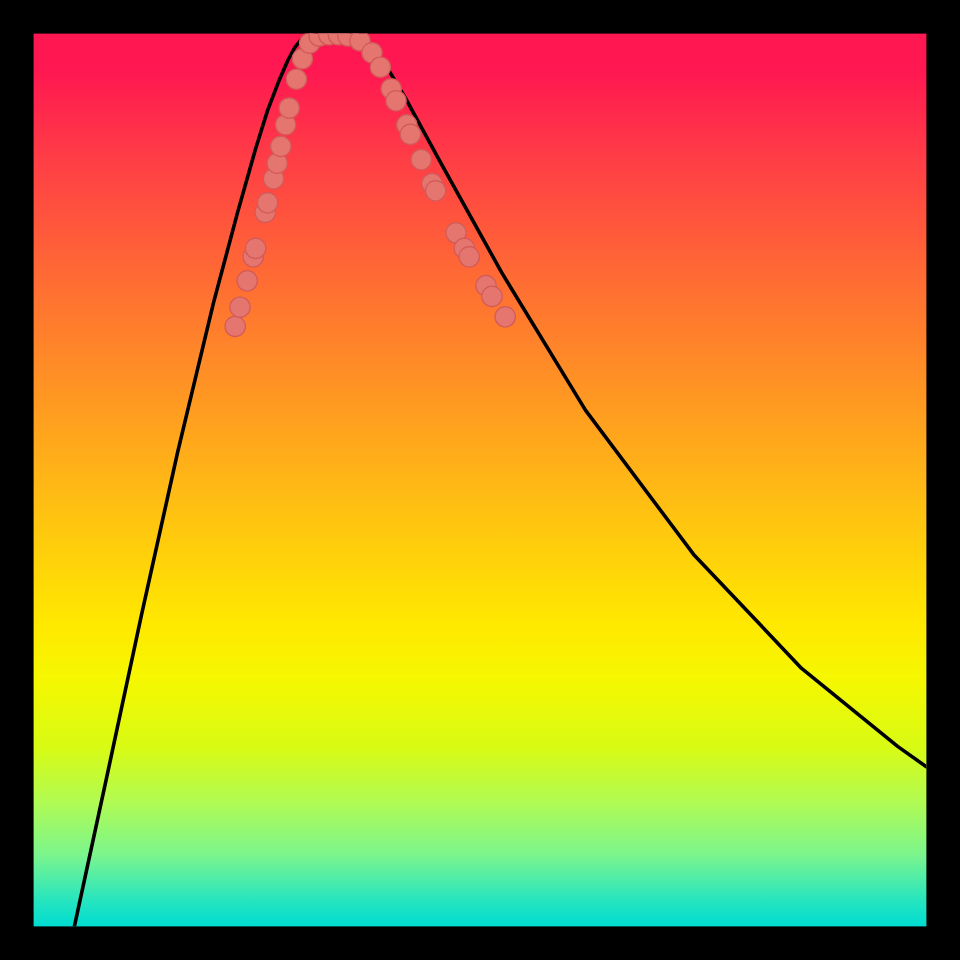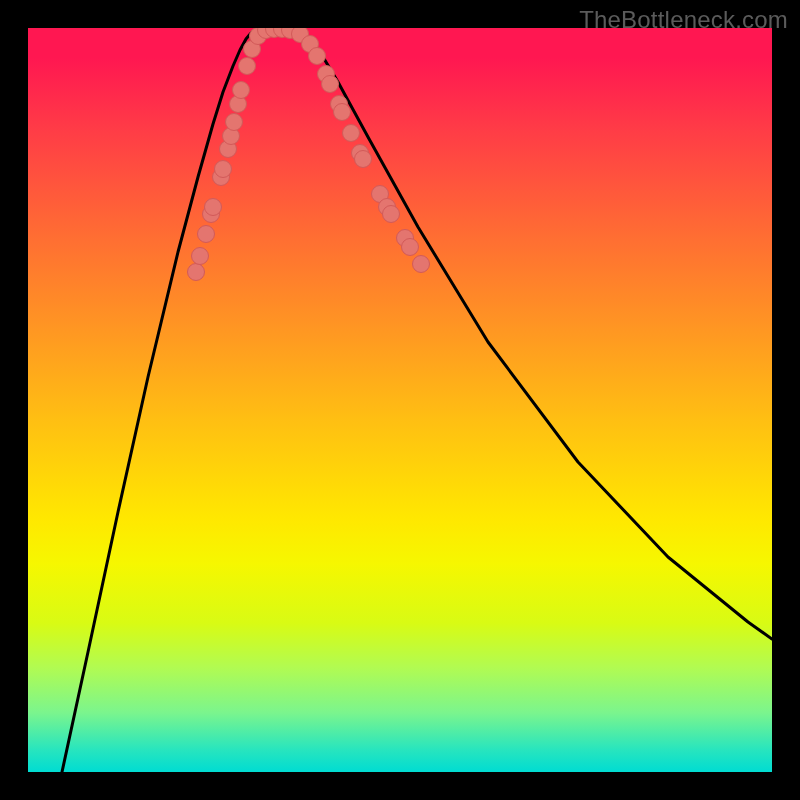--- a/index.html
+++ b/index.html
@@ -56,21 +56,20 @@
     top: 0;
     width: 744px;
     height: 744px;
     pointer-events: none;
   }
 </style>
 </head>
 <body>
 
 <div class="outer">
-  <div class="watermark">TheBottleneck.com</div>
   <div class="plot">
     <svg class="curve" viewBox="0 0 744 744" preserveAspectRatio="none">
       <g id="curve-group">
           <path d="M 34 744 L 60 624 L 90 484 L 120 349 L 150 224 L 170 149 L 185 96 L 195 64 L 205 38 L 212 22 L 218 11 L 223 5 L 228 2 L 228 2 L 238 1 L 248 1 L 258 1 L 268 2 L 268 2 L 278 8 L 292 24 L 310 54 L 340 109 L 390 199 L 460 314 L 550 434 L 640 529 L 720 594 L 744 611 " fill="none" stroke="#000000" stroke-width="3" stroke-linecap="round" stroke-linejoin="round"></path>
         </g>
       <g id="marker-group">
           <circle cx="168" cy="244" r="8.5" fill="#e4756f" stroke="#d25a59" stroke-width="1"></circle>
           <circle cx="172" cy="228" r="8.5" fill="#e4756f" stroke="#d25a59" stroke-width="1"></circle>
           <circle cx="178" cy="206" r="8.5" fill="#e4756f" stroke="#d25a59" stroke-width="1"></circle>
           <circle cx="183" cy="186" r="8.5" fill="#e4756f" stroke="#d25a59" stroke-width="1"></circle>

